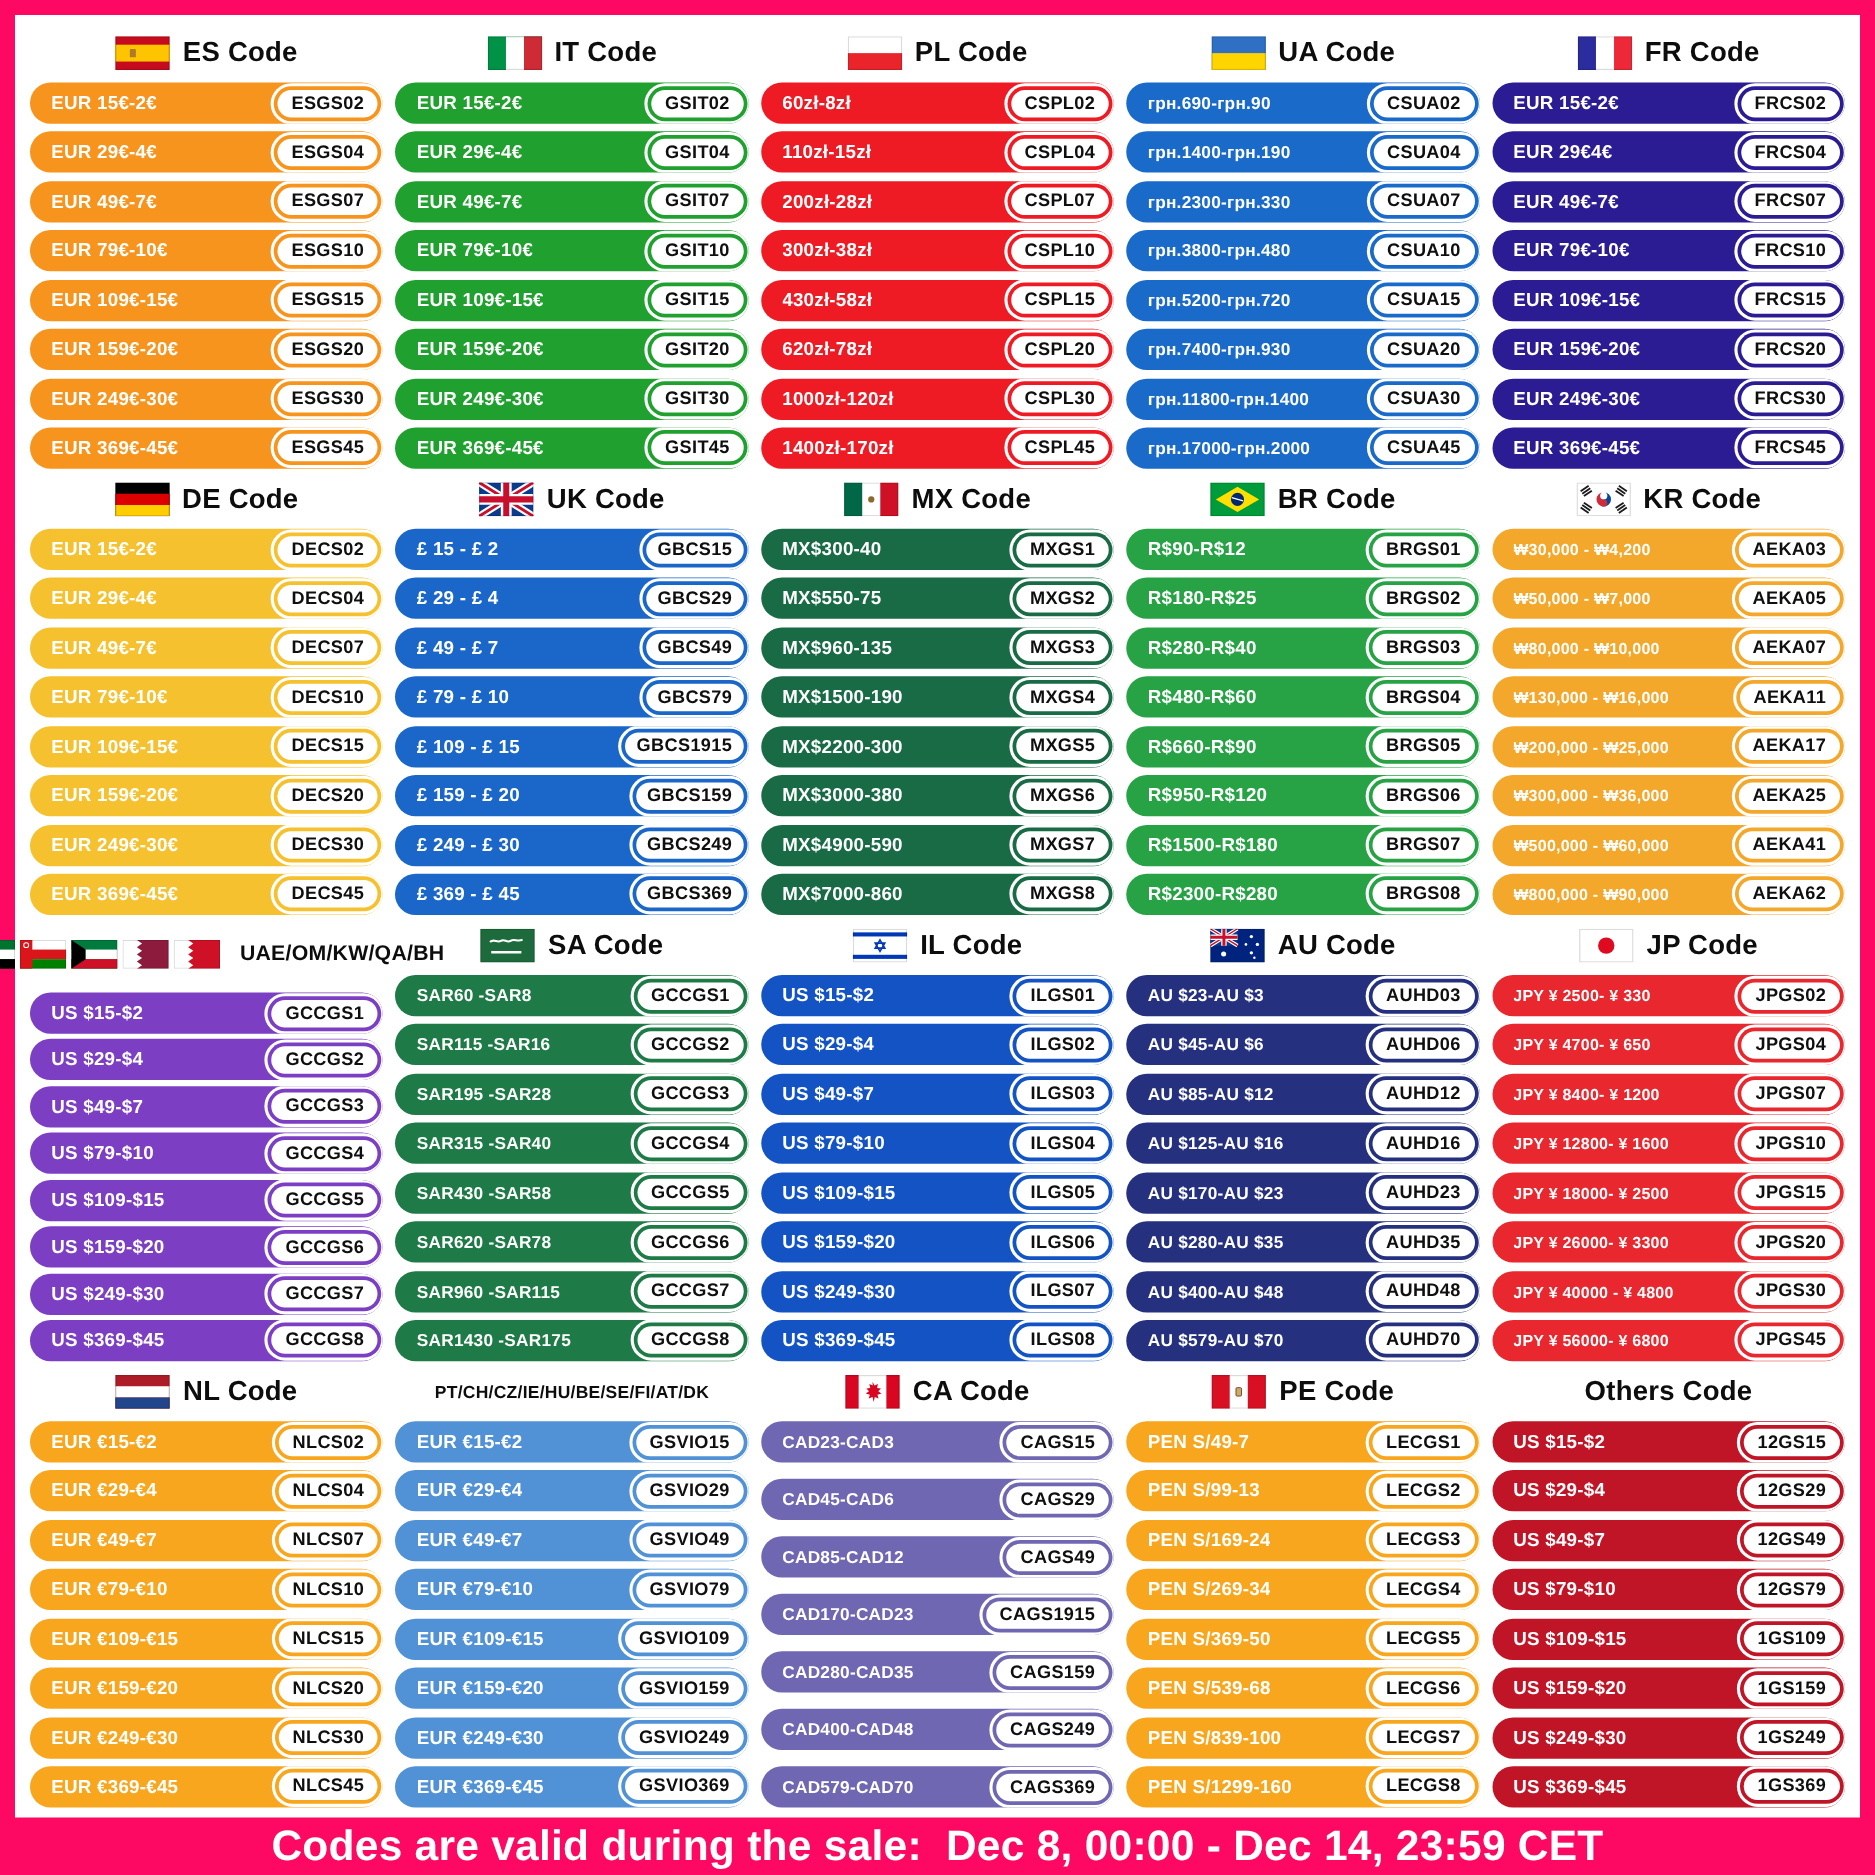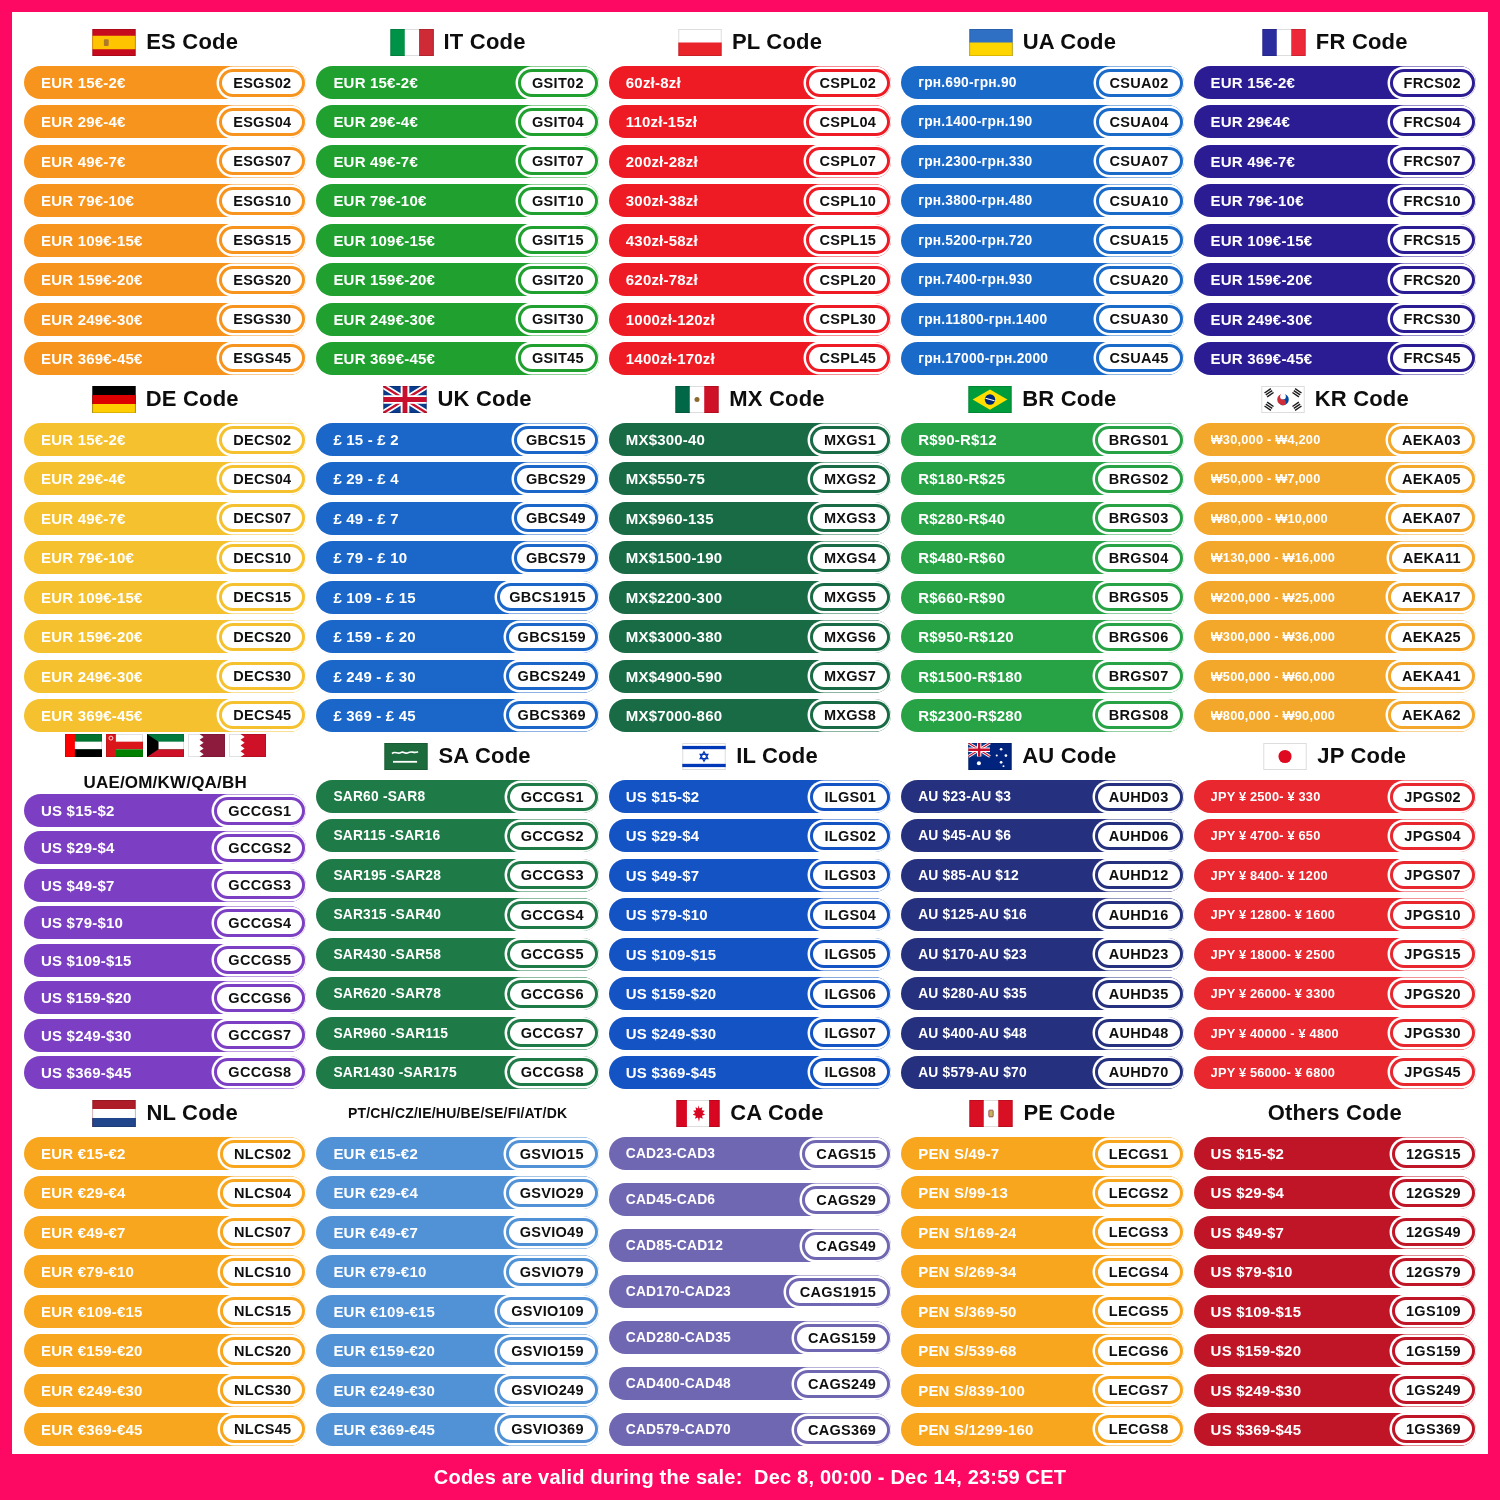--- a/index.html
+++ b/index.html
@@ -2,37 +2,37 @@
 <html><head>
 <meta charset="utf-8">
 <style>
   html,body{margin:0;padding:0;}
   body{width:1500px;height:1500px;font-family:"Liberation Sans","DejaVu Sans",sans-serif;}
   .canvas{position:relative;width:1500px;height:1500px;background:#FD0863;box-sizing:border-box;padding-left:44px;}
   .content{position:absolute;left:12px;top:12px;right:12px;bottom:46px;background:#fff;box-sizing:border-box;padding:6px 12px 8px;}
   .grid{display:grid;grid-template-columns:repeat(5,1fr);grid-template-rows:repeat(4,1fr);column-gap:10px;height:100%;}
   .section{display:flex;flex-direction:column;min-width:0;}
   .sec-header{display:flex;align-items:center;justify-content:center;gap:10px;height:48px;flex:0 0 auto;}
-  .sec-header.stacked{flex-direction:column;gap:16px;height:62px;}
+  .sec-header.stacked{gap:16px;height:62px;}
   .title{font-size:22px;font-weight:800;color:#0d0d0d;letter-spacing:.2px;white-space:nowrap;}
   .s-gcc .title{font-size:17px;}
   .s-gsvio .title{font-size:14px;}
   .flags{display:flex;gap:4px;align-items:center;}
   .flag{display:inline-flex;line-height:0;}
   .flag svg{width:44px;height:27px;}
   .flag.mini svg{width:37px;height:23px;}
   .pills{flex:1;display:flex;flex-direction:column;justify-content:space-between;}
   .pill{height:33px;border-radius:17px;background:var(--c);display:flex;align-items:center;justify-content:space-between;padding:0 4px 0 17px;overflow:hidden;position:relative;}
   .range{color:#fff;font-weight:800;font-size:15px;letter-spacing:.2px;white-space:nowrap;overflow:hidden;}
   .code{background:#fff;border-radius:15px;padding:3px 11px;font-weight:800;font-size:14.5px;color:#0f0f0f;white-space:nowrap;flex-shrink:0;box-shadow:0 0 0 3px var(--c),0 0 0 5.5px #fff;letter-spacing:.3px;}
   .s-ua .range,.s-sa .range,.s-au .range,.s-ca .range{font-size:13.8px;}
   .s-kr .range,.s-jp .range{font-size:12.8px;}
   .s-gbcs .code{padding:3px 9px;}
   .footer{position:absolute;left:0;right:0;bottom:0;height:46px;display:flex;align-items:center;justify-content:center;}
-  .footer span{color:#fff;font-size:20px;font-weight:600;white-space:pre;letter-spacing:.2px;}
+  .footer span{color:#fff;font-size:34px;font-weight:600;white-space:pre;letter-spacing:.2px;}
 </style>
 </head>
 <body>
 
 <div class="canvas">
   <div class="content">
     <div class="grid" id="grid">
         <div class="section s-es" style="--c: #F7941D;">
           <div class="sec-header">
             <div class="flags">

